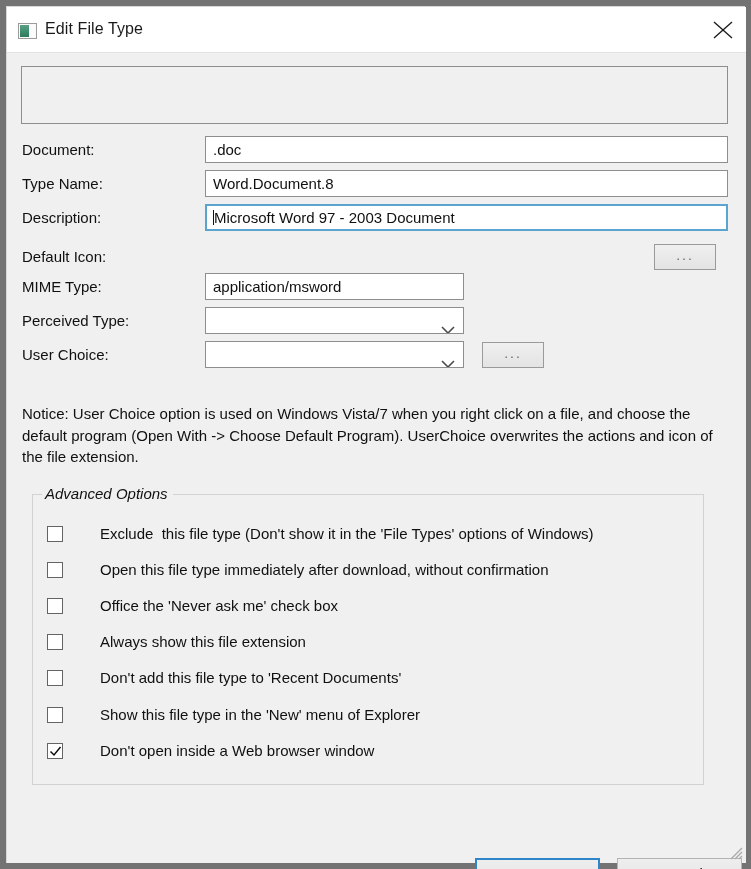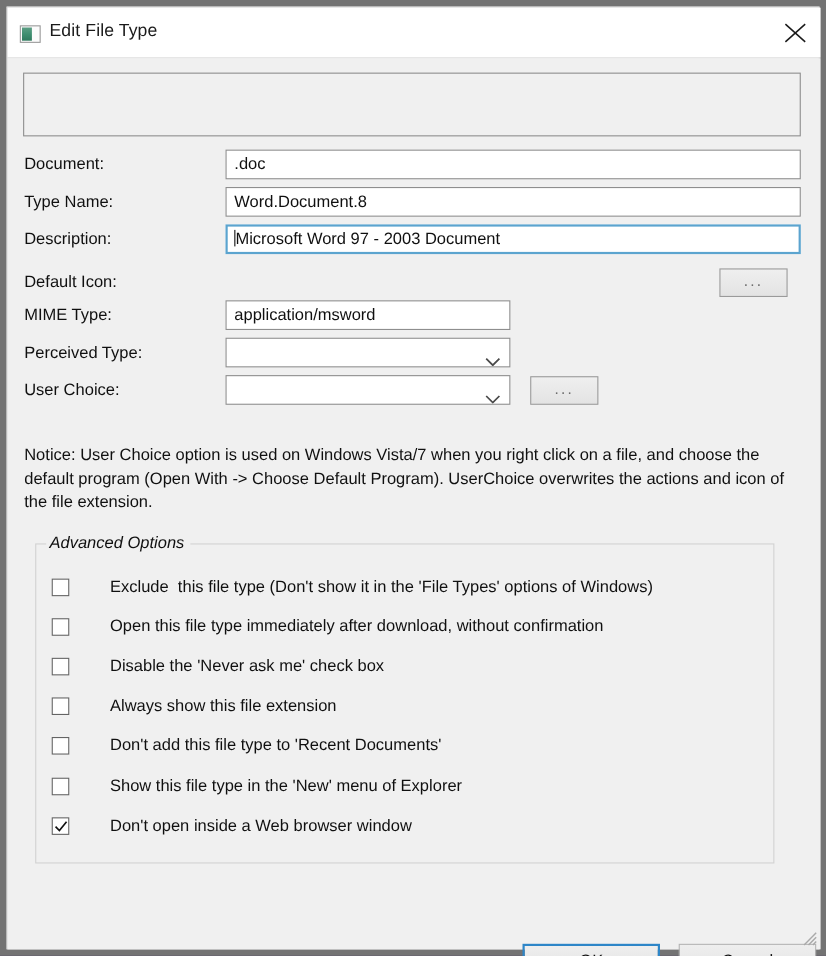--- a/index.html
+++ b/index.html
@@ -325,21 +325,21 @@
             <div class="cbrow" style="top: 28px;">
               <div class="cbox"></div>
               <div class="cblabel">Exclude  this file type (Don't show it in the 'File Types' options of Windows)</div>
             </div>
             <div class="cbrow" style="top: 64px;">
               <div class="cbox"></div>
               <div class="cblabel">Open this file type immediately after download, without confirmation</div>
             </div>
             <div class="cbrow" style="top: 100px;">
               <div class="cbox"></div>
-              <div class="cblabel">Disable the 'Never ask me' check box</div>
+              <div class="cblabel">Office the 'Never ask me' check box</div>
             </div>
             <div class="cbrow" style="top: 136px;">
               <div class="cbox"></div>
               <div class="cblabel">Always show this file extension</div>
             </div>
             <div class="cbrow" style="top: 172px;">
               <div class="cbox"></div>
               <div class="cblabel">Don't add this file type to 'Recent Documents'</div>
             </div>
             <div class="cbrow" style="top: 209px;">

